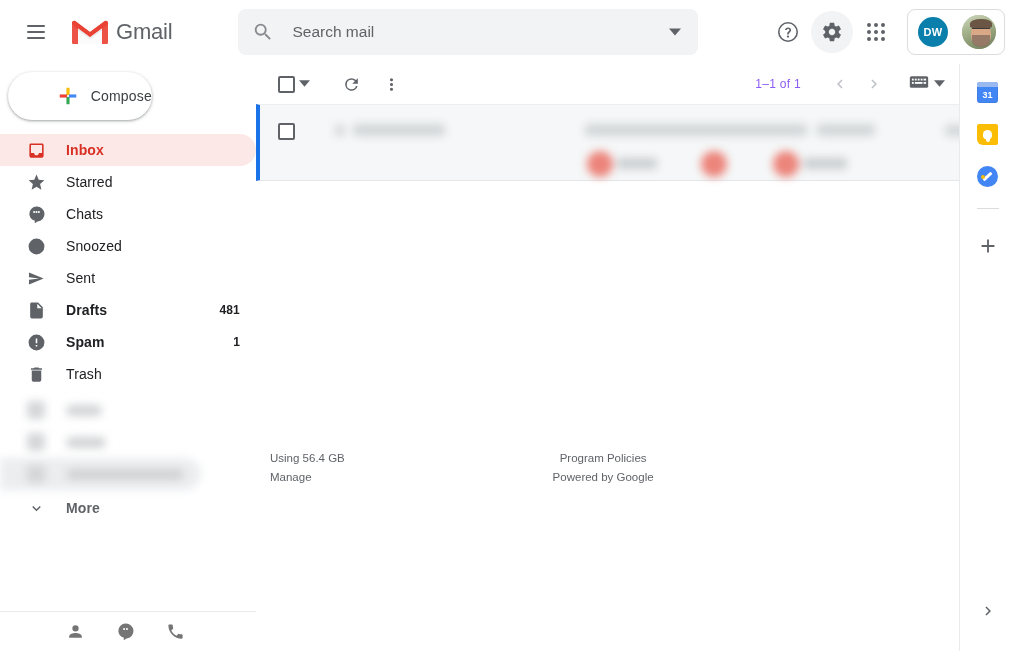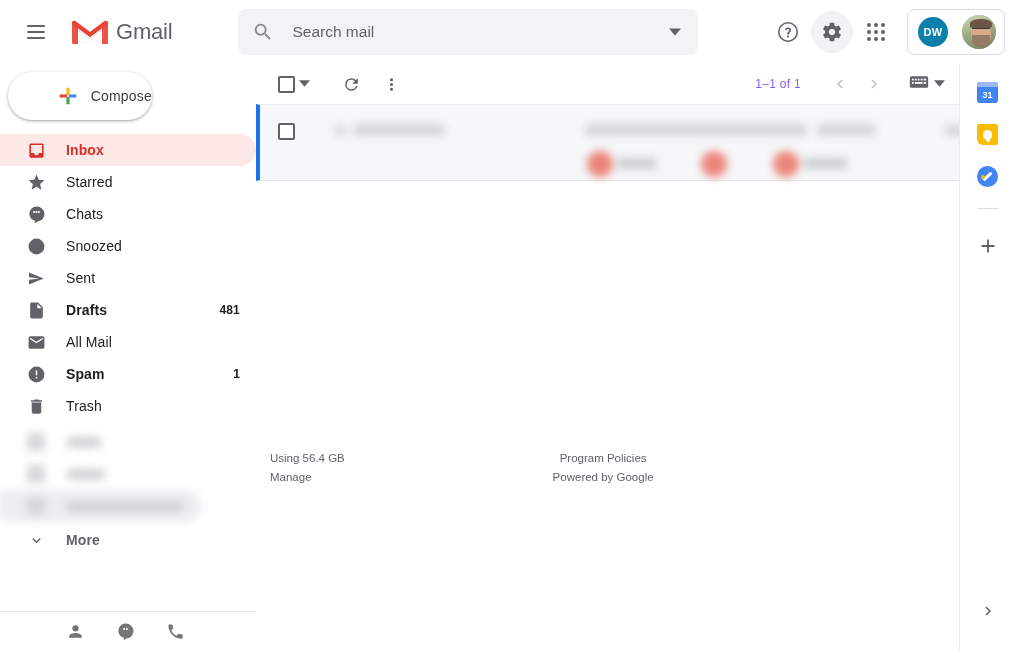--- a/index.html
+++ b/index.html
@@ -339,29 +339,20 @@
         <div class="nav-item bold">
           <span class="nav-ico">
             <svg width="19" height="19" viewBox="0 0 24 24">
                 <path fill="#5f6368" d="M14 2H6c-1.1 0-2 .9-2 2v16c0 1.1.9 2 2 2h12c1.1 0 2-.9 2-2V8l-6-6zm-1 7V3.5L18.5 9H13z"></path>
               </svg>
           </span>
           <span class="nav-label">Drafts</span>
           <span class="nav-count">481</span>
         </div>
 
-        <div class="nav-item">
-          <span class="nav-ico">
-            <svg width="19" height="19" viewBox="0 0 24 24">
-                <path fill="#5f6368" d="M20 4H4c-1.1 0-2 .9-2 2v12c0 1.1.9 2 2 2h16c1.1 0 2-.9 2-2V6c0-1.1-.9-2-2-2zm0 4-8 5-8-5V6l8 5 8-5v2z"></path>
-              </svg>
-          </span>
-          <span class="nav-label">All Mail</span>
-          <span class="nav-count"></span>
-        </div>
 
         <div class="nav-item bold">
           <span class="nav-ico">
             <svg width="19" height="19" viewBox="0 0 24 24">
                 <path fill="#5f6368" d="M12 2a10 10 0 1 0 0 20 10 10 0 0 0 0-20zm1 15h-2v-2h2v2zm0-4h-2V7h2v6z"></path>
               </svg>
           </span>
           <span class="nav-label">Spam</span>
           <span class="nav-count">1</span>
         </div>

